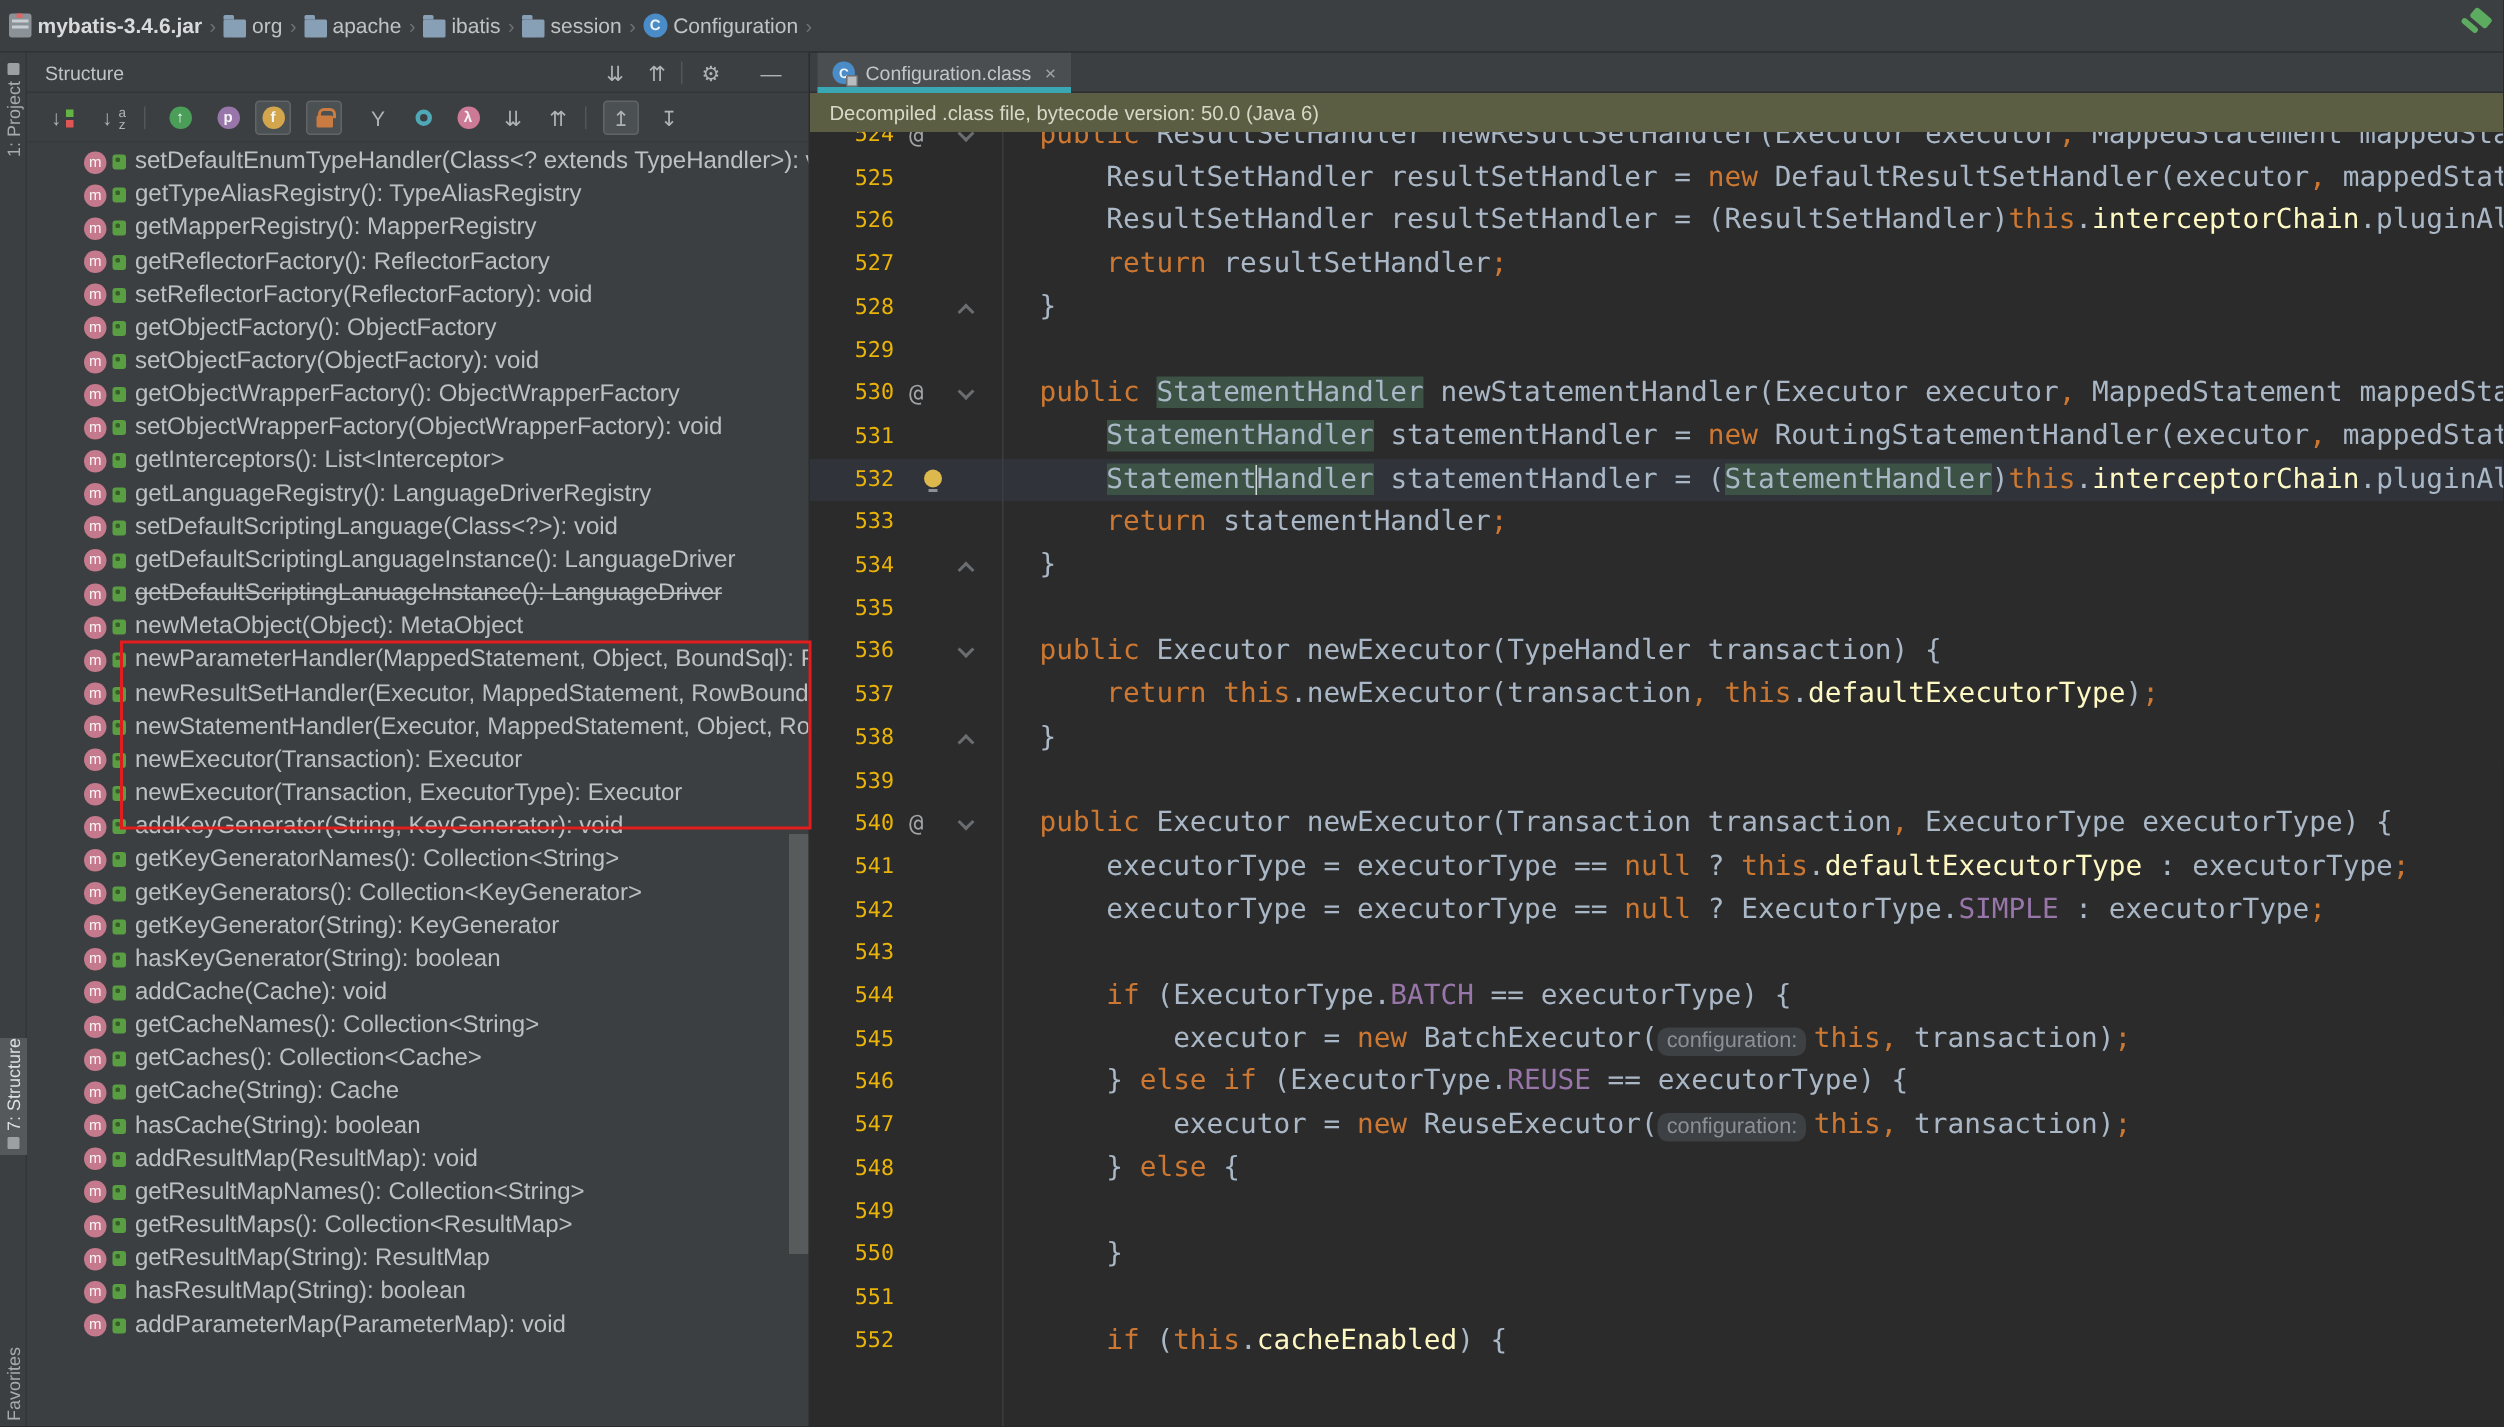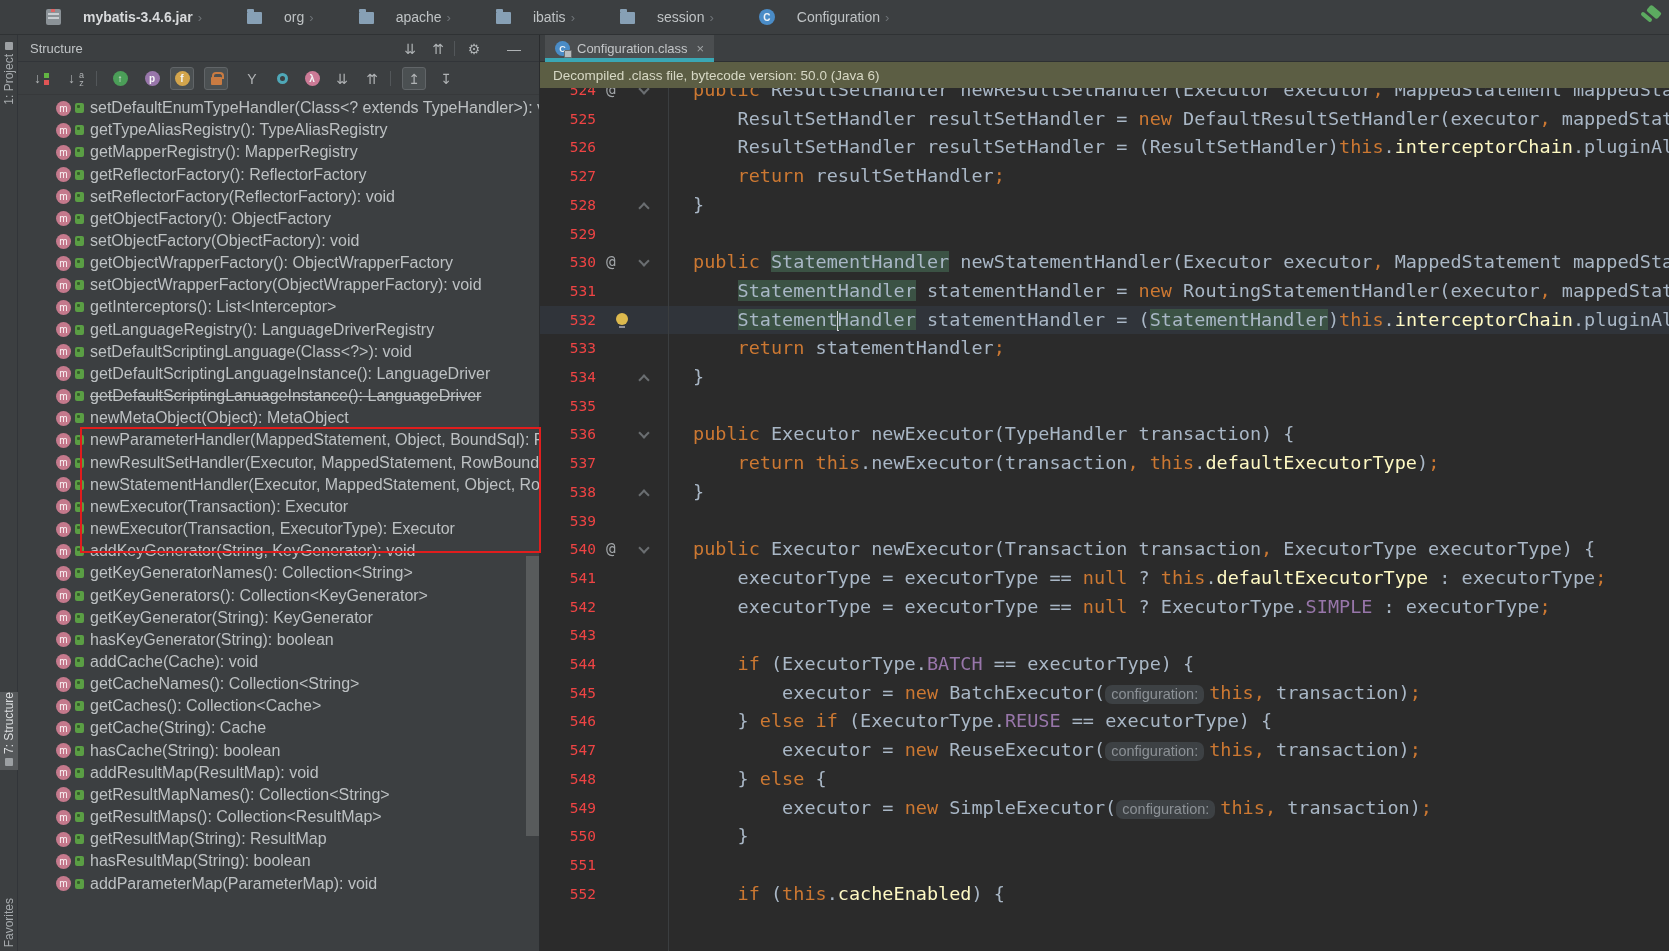--- a/index.html
+++ b/index.html
@@ -3,21 +3,21 @@
 <meta charset="utf-8">
 <style>
   * { margin:0; padding:0; box-sizing:border-box; }
   html,body { width:1669px; height:951px; overflow:hidden; background:#2b2b2b;
     font-family:"Liberation Sans", sans-serif; }
   #app { position:relative; width:1669px; height:951px; background:#2b2b2b; overflow:hidden; }
 
   
   #topbar { position:absolute; left:0; top:0; width:1669px; height:35px; background:#3c3f41;
     border-bottom:1px solid #2f3234; display:flex; align-items:center; padding-left:6px; }
-  .crumb { display:inline-flex; align-items:center; gap:22px; margin-right:4px; cursor:default;margin-left:40px; }
+  .crumb { display:inline-flex; align-items:flex-end; gap:4px; margin-right:4px; cursor:default; }
   .crumb-label { font-size:14px; color:#bfc3c5; }
   .crumb:first-child .crumb-label { font-weight:bold; color:#d8dadc; }
   .crumb-sep { color:#6e7377; font-size:13px; margin:0 5px 0 1px; }
   .ic-jar { width:15px; height:16px; background:#8b9297; border-radius:2px; position:relative; }
   .ic-jar:before { content:""; position:absolute; left:2px; right:2px; top:4px; height:2px;
     background:#c8cdd1; box-shadow:0 4px 0 #c8cdd1; }
   .ic-jar:after { content:""; position:absolute; left:5px; top:0px; width:4px; height:3px; background:#d66; }
   .ic-folder { width:15px; height:12px; background:#87a0b5; border-radius:1px; position:relative; margin-top:2px; }
   .ic-folder:before { content:""; position:absolute; left:0; top:-3px; width:7px; height:3px;
     background:#87a0b5; border-radius:1px 1px 0 0; }
@@ -104,21 +104,21 @@
 
   #banner { position:absolute; left:0; top:27px; width:100%; height:26px; background:#5c5e44;
     z-index:10; display:flex; align-items:center; }
   #banner-text { font-size:13.5px; color:#d7d8c5; margin-left:13px; }
 
   #gutter-sep { position:absolute; left:128px; top:27px; bottom:0; width:1px; background:#3b3e40; }
   #caret-line { position:absolute; left:0px; top:270.6px; width:100%; height:28.7px; background:#30343a; }
 
   .cline { position:absolute; left:0; width:1800px; height:28.7px; font-family:"DejaVu Sans Mono", monospace;
     font-size:18.5px; line-height:28.7px; white-space:pre; cursor:text; }
-  .lnum { position:absolute; left:0; top:0; width:56px; text-align:right; color:#ef4444;
+  .lnum { position:absolute; left:0; top:0; width:56px; text-align:right; color:#eab308;
     font-size:14.5px; line-height:28.7px; }
   .g-at { position:absolute; left:66px; top:0; color:#a1a5a8; font-size:16px; line-height:28.7px;
     font-family:"DejaVu Sans Mono", monospace; }
   .g-fold { position:absolute; left:100px; top:11px; width:8px; height:8px; border-right:2px solid #6a6e71;
     border-bottom:2px solid #6a6e71; }
   .g-fold.down { transform:rotate(45deg); top:9px; }
   .g-fold.up { transform:rotate(-135deg); top:13px; }
   .g-bulb { position:absolute; left:76px; top:7px; width:12px; height:12px; border-radius:50%;
     background:#ddb94d; cursor:pointer; }
   .g-bulb:after { content:""; position:absolute; left:3px; bottom:-3px; width:6px; height:2px; background:#8f8f96; }
@@ -462,21 +462,21 @@
         <div class="cline" style="top: 471.5px;"><span class="lnum">539</span><span class="ctext"></span></div>
         <div class="cline" style="top: 500.2px;"><span class="lnum">540</span><span class="g-at">@</span><span class="g-fold down"></span><span class="ctext"><span class="cs-k">public</span><span class="cs-d"> Executor newExecutor(Transaction transaction</span><span class="cs-k">,</span><span class="cs-d"> ExecutorType executorType) {</span></span></div>
         <div class="cline" style="top: 528.9px;"><span class="lnum">541</span><span class="ctext"><span class="cs-d">    executorType = executorType == </span><span class="cs-k">null</span><span class="cs-d"> ? </span><span class="cs-k">this</span><span class="cs-d">.</span><span class="cs-f">defaultExecutorType</span><span class="cs-d"> : executorType</span><span class="cs-k">;</span></span></div>
         <div class="cline" style="top: 557.6px;"><span class="lnum">542</span><span class="ctext"><span class="cs-d">    executorType = executorType == </span><span class="cs-k">null</span><span class="cs-d"> ? ExecutorType.</span><span class="cs-c">SIMPLE</span><span class="cs-d"> : executorType</span><span class="cs-k">;</span></span></div>
         <div class="cline" style="top: 586.3px;"><span class="lnum">543</span></div>
         <div class="cline" style="top: 615px;"><span class="lnum">544</span><span class="ctext"><span class="cs-k">    if</span><span class="cs-d"> (ExecutorType.</span><span class="cs-c">BATCH</span><span class="cs-d"> == executorType) {</span></span></div>
         <div class="cline" style="top: 643.7px;"><span class="lnum">545</span><span class="ctext"><span class="cs-d">        executor = </span><span class="cs-k">new</span><span class="cs-d"> BatchExecutor(</span><span class="cs-hint">configuration:</span><span class="cs-k">this,</span><span class="cs-d"> transaction)</span><span class="cs-k">;</span></span></div>
         <div class="cline" style="top: 672.4px;"><span class="lnum">546</span><span class="ctext"><span class="cs-d">    } </span><span class="cs-k">else</span><span class="cs-d"> </span><span class="cs-k">if</span><span class="cs-d"> (ExecutorType.</span><span class="cs-c">REUSE</span><span class="cs-d"> == executorType) {</span></span></div>
         <div class="cline" style="top: 701.1px;"><span class="lnum">547</span><span class="ctext"><span class="cs-d">        executor = </span><span class="cs-k">new</span><span class="cs-d"> ReuseExecutor(</span><span class="cs-hint">configuration:</span><span class="cs-k">this,</span><span class="cs-d"> transaction)</span><span class="cs-k">;</span></span></div>
         <div class="cline" style="top: 729.8px;"><span class="lnum">548</span><span class="ctext"><span class="cs-d">    } </span><span class="cs-k">else</span><span class="cs-d"> {</span></span></div>
-        <div class="cline" style="top: 758.5px;"><span class="lnum">549</span><span class="ctext"><span class="cs-d">        executor = </span><span class="cs-k">new</span><span class="cs-d"> SimpleExecutor(</span><span class="cs-hint">configuration:</span><span class="cs-k">this,</span><span class="cs-d"> transaction)</span><span class="cs-k">;</span></span></div>
+        <div class="cline" style="top: 758.5px;"><span class="lnum">549</span></div>
         <div class="cline" style="top: 787.2px;"><span class="lnum">550</span><span class="ctext"><span class="cs-d">    }</span></span></div>
         <div class="cline" style="top: 815.9px;"><span class="lnum">551</span><span class="ctext"></span></div>
         <div class="cline" style="top: 844.6px;"><span class="lnum">552</span><span class="ctext"><span class="cs-k">    if</span><span class="cs-d"> (</span><span class="cs-k">this</span><span class="cs-d">.</span><span class="cs-f">cacheEnabled</span><span class="cs-d">) {</span></span></div>
       </div>
     <div id="gutter-sep"></div>
     <div id="banner">
       <span id="banner-text">Decompiled .class file, bytecode version: 50.0 (Java 6)</span>
     </div>
   </div>
 

